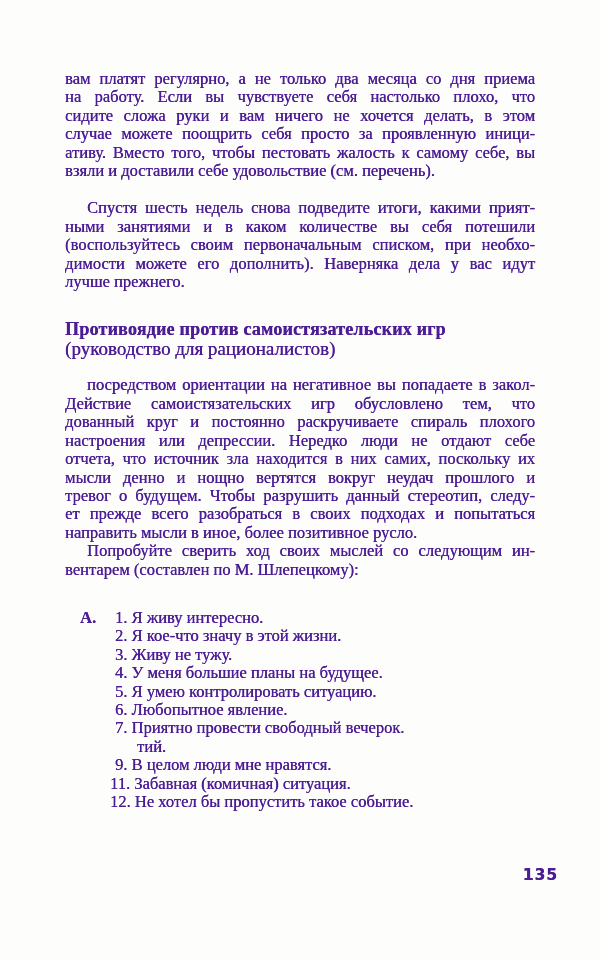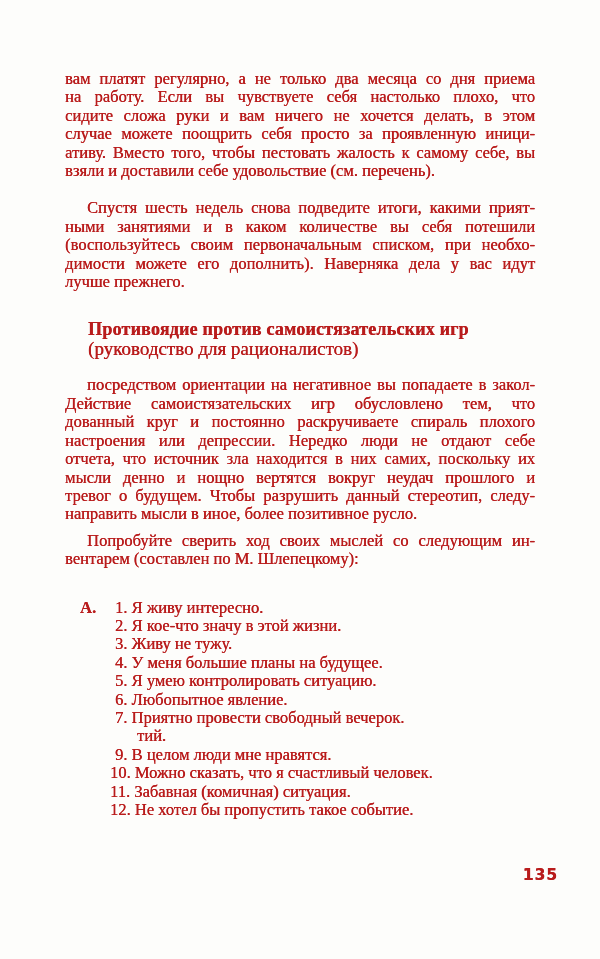--- a/index.html
+++ b/index.html
@@ -1,20 +1,20 @@
 <!DOCTYPE html>
 <html><head>
 <meta charset="utf-8">
 <style>
   html,body { margin:0; padding:0; }
   .page {
     position:relative;
     width:600px; height:959px;
     background:#fdfdfb;
-    color:#b91c1c;
+    color:#4c1d95;
     font-family:"Liberation Serif","DejaVu Serif",serif;
     font-size:16.5px;
     line-height:18.4px;
     overflow:hidden;
     text-shadow:0.35px 0 0 currentColor; 
   }
   .text-block {
     position:absolute;
     left:65px; right:65px; top:70px;
   }
@@ -22,33 +22,33 @@
     text-align:justify;
     text-align-last:justify;
     white-space:normal;
   }
   .line.last {
     text-align:left;
     text-align-last:auto;
   }
   .para.indent .line:first-child { padding-left:22px; }
   .para-2 { margin-top:19px; }
-  .heading { margin-top:28px; margin-left:23px; }
+  .heading { margin-top:28px; }
   .heading-title {
     font-weight:bold;
     font-size:18px;
     line-height:20px;
     letter-spacing:0.2px;
   }
   .heading-subtitle {
     font-size:19px;
     line-height:19px;
   }
   .para-3 { margin-top:18px; }
-  .para-4 { margin-top:8px; }
+  .para-4 { margin-top:0; }
   .list {
     margin-top:30px;
     margin-left:45px;
     position:relative;
   }
   .list-label {
     position:absolute;
     left:-30px; top:0;
     font-weight:bold;
   }
@@ -92,20 +92,21 @@
     </div>
 
     <div class="para indent para-3">
         <div class="line">посредством ориентации на негативное вы попадаете в закол-</div>
         <div class="line">Действие самоистязательских игр обусловлено тем, что</div>
         <div class="line">дованный круг и постоянно раскручиваете спираль плохого</div>
         <div class="line">настроения или депрессии. Нередко люди не отдают себе</div>
         <div class="line">отчета, что источник зла находится в них самих, поскольку их</div>
         <div class="line">мысли денно и нощно вертятся вокруг неудач прошлого и</div>
         <div class="line">тревог о будущем. Чтобы разрушить данный стереотип, следу-</div>
+        <div class="line">ет прежде всего разобраться в своих подходах и попытаться</div>
         <div class="line last">направить мысли в иное, более позитивное русло.</div>
       </div>
 
     <div class="para indent para-4">
         <div class="line">Попробуйте сверить ход своих мыслей со следующим ин-</div>
         <div class="line last">вентарем (составлен по М. Шлепецкому):</div>
       </div>
 
     <div class="list">
       <span class="list-label">А.</span>
@@ -130,23 +131,20 @@
         <div class="item">
           <div class="line last pad">7. Приятно провести свободный вечерок.</div>
         </div>
         <div class="item">
           <div class="line last cont">тий.</div>
         </div>
         <div class="item">
           <div class="line last pad">9. В целом люди мне нравятся.</div>
         </div>
         <div class="item">
-          <div class="line last">10. Можно сказать, что я счастливый человек.</div>
-        </div>
-        <div class="item">
           <div class="line last">11. Забавная (комичная) ситуация.</div>
         </div>
         <div class="item">
           <div class="line last">12. Не хотел бы пропустить такое событие.</div>
         </div>
       </div>
 
   </div>
 
   <div class="page-number">135</div>

